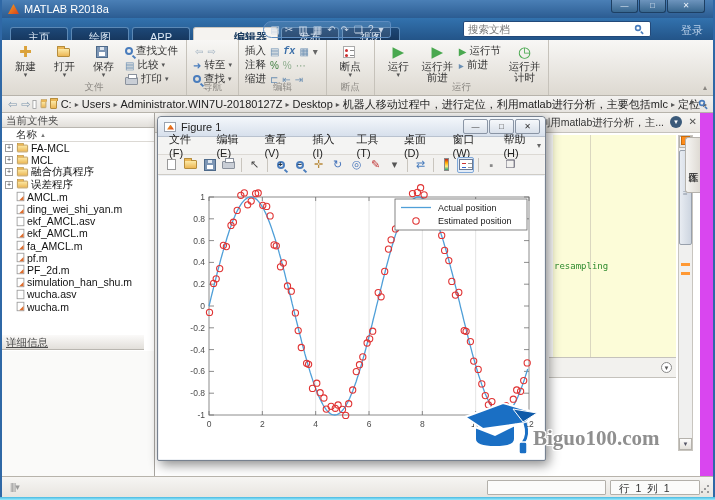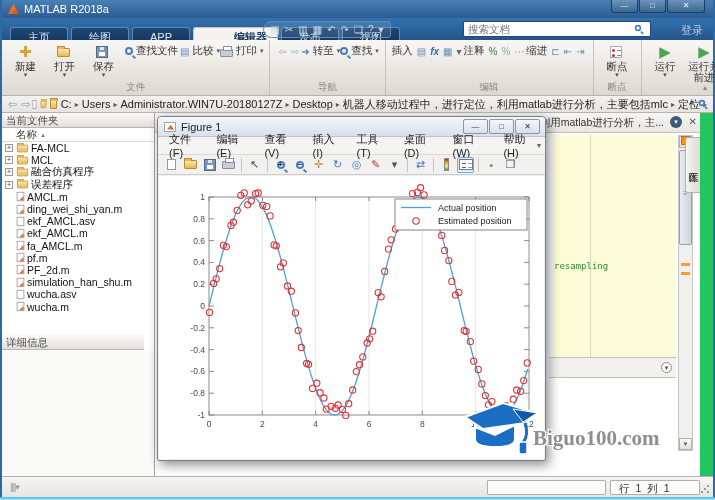--- a/index.html
+++ b/index.html
@@ -28,27 +28,27 @@
   
   #ribbon{position:absolute;left:0;right:0;top:40px;height:56px;background:linear-gradient(#f8f7f5,#ddd9d1);border-bottom:1px solid #b7b3ab;}
   #rgroups{display:flex;height:100%;}
   .rgroup{position:relative;height:100%;border-right:1px solid #c6c2ba;padding:2px 4px 12px 4px;display:flex;flex-direction:column;}
   .ritems{display:flex;flex:1;align-items:flex-start;}
   .rglabel{position:absolute;left:0;right:0;bottom:1px;text-align:center;font-size:9.5px;color:#8a8782;}
   .bigbtn{width:37px;text-align:center;margin:1px 1px 0 1px;}
   .bigbtn .bicon{height:18px;display:flex;align-items:center;justify-content:center;font-size:15px;}
   .blabel{font-size:10.5px;color:#333;line-height:11px;}
   .barrow{font-size:7px;color:#555;line-height:6px;}
-  .smallcol{display:flex;flex-direction:row;margin:2px 2px 0 2px;}
+  .smallcol{display:flex;flex-direction:column;margin:2px 2px 0 2px;}
   .smallbtn{display:flex;align-items:center;height:14px;font-size:10.5px;color:#333;white-space:nowrap;}
   .smallbtn .gicon{font-size:10px;margin-right:3px;}
   .smallbtn .slabel{margin-right:2px;}
   .sarrow{font-size:7px;color:#555;margin-left:1px;}
   .gicon{font-style:normal;}
-  .gicon.it{font-style:italic;font-weight:bold;}
+  .gicon.it{font-style:italic;font-weight:bold;font-family:Liberation Mono, monospace;}
   #ribbon-collapse{position:absolute;right:6px;bottom:3px;color:#8a8782;font-size:8px;}
 
   
   .cicon{display:inline-block;vertical-align:middle;margin-right:3px;}
   .icon-folder{width:13px;height:9px;background:linear-gradient(#fce9a6,#ecb755);border:1px solid #b68d3c;border-radius:1px;position:relative;}
   .icon-folder:before{content:'';position:absolute;top:-3px;left:-1px;width:6px;height:2px;background:#ecb755;border:1px solid #b68d3c;border-bottom:none;border-radius:1px 1px 0 0;}
   .icon-floppy{width:12px;height:12px;background:#7d96b5;border:1px solid #4e6a8a;position:relative;}
   .icon-floppy:before{content:'';position:absolute;left:2px;top:5px;width:6px;height:4px;background:#fff;}
   .icon-floppy:after{content:'';position:absolute;left:3px;top:0;width:4px;height:3px;background:#dfe7f0;}
   .icon-printer{width:13px;height:8px;background:#c9ced6;border:1px solid #8a919c;border-radius:1px;position:relative;margin-top:3px;}
@@ -70,33 +70,33 @@
   .icon-legend:after{content:'';position:absolute;left:8px;top:3px;width:4px;height:1px;background:#999;box-shadow:0 4px 0 #999;}
 
   
   #addrbar{position:absolute;left:0;right:0;top:96px;height:17px;background:linear-gradient(#f3f2f0,#e7e4e0);border-bottom:1px solid #b7b3ab;display:flex;align-items:center;font-size:11px;color:#222;padding:0 4px;}
   #addrbar .nav{color:#7e97ad;font-size:11px;margin:0 2px;}
   .crumb{margin:0 1px;white-space:nowrap;}
   .crumbsep{color:#555;font-size:8px;margin:0 2px;}
   #addr-right{position:absolute;right:4px;top:2px;display:flex;align-items:center;}
 
   
-  #main{position:absolute;left:0;right:0;top:113px;bottom:21px;background:#22c55e;}
+  #main{position:absolute;left:0;right:0;top:113px;bottom:21px;background:#d946ef;}
 
   
   #sidebar{position:absolute;left:0;top:0;width:153px;bottom:0;background:#fff;border-right:1px solid #a8a5a0;}
   .panelhead{height:15px;background:linear-gradient(#fbfaf9,#e2dfda);border-bottom:1px solid #b9b6b0;font-size:10.5px;color:#4a4a4a;padding:1px 4px;}
   #colhead{height:14px;border-bottom:1px solid #dcd9d4;display:flex;align-items:center;padding-left:14px;font-size:10.5px;color:#333;}
   #colhead .sort{font-size:6px;color:#777;margin-left:3px;}
   #filelist{font-size:10.5px;color:#111;}
   .file-row{display:flex;align-items:center;height:12.2px;padding-left:3px;white-space:nowrap;}
   .file-row .cicon{transform:scale(.85);margin-right:2px;}
   .expander{width:8px;height:8px;border:1px solid #9a9a9a;background:#fff;font-size:7px;line-height:6px;text-align:center;color:#444;margin-right:3px;flex:none;}
   .noexp{width:11px;flex:none;}
-  #dethead{position:absolute;left:0;right:10px;top:222px;}
+  #dethead{position:absolute;left:0;right:10px;top:222px;text-decoration:underline;}
   #details{position:absolute;left:0;right:0;top:238px;bottom:0;background:#fafaf9;}
   #details div{position:absolute;left:0;right:0;top:145px;text-align:center;font-size:10.5px;color:#555;}
 
   
   #edstrip{position:absolute;left:153px;top:0;width:545px;height:20px;background:linear-gradient(#f6f5f3,#e9e6e1);border-bottom:1px solid #c5c2bc;font-size:10.5px;color:#333;}
   #edtitle{position:absolute;right:36px;top:3px;white-space:nowrap;}
   #ed-actions{position:absolute;right:18px;top:3px;width:12px;height:12px;border-radius:50%;background:#3b5a7a;color:#fff;font-size:7px;text-align:center;line-height:11px;}
   #ed-close{position:absolute;right:3px;top:3px;color:#555;font-size:10px;}
   #edbody{position:absolute;left:153px;top:20px;width:545px;bottom:0;background:#fff;}
   #edyellow{position:absolute;left:394px;top:2px;width:127px;height:222px;background:#fcfcd8;border-left:4px solid #fff;}

